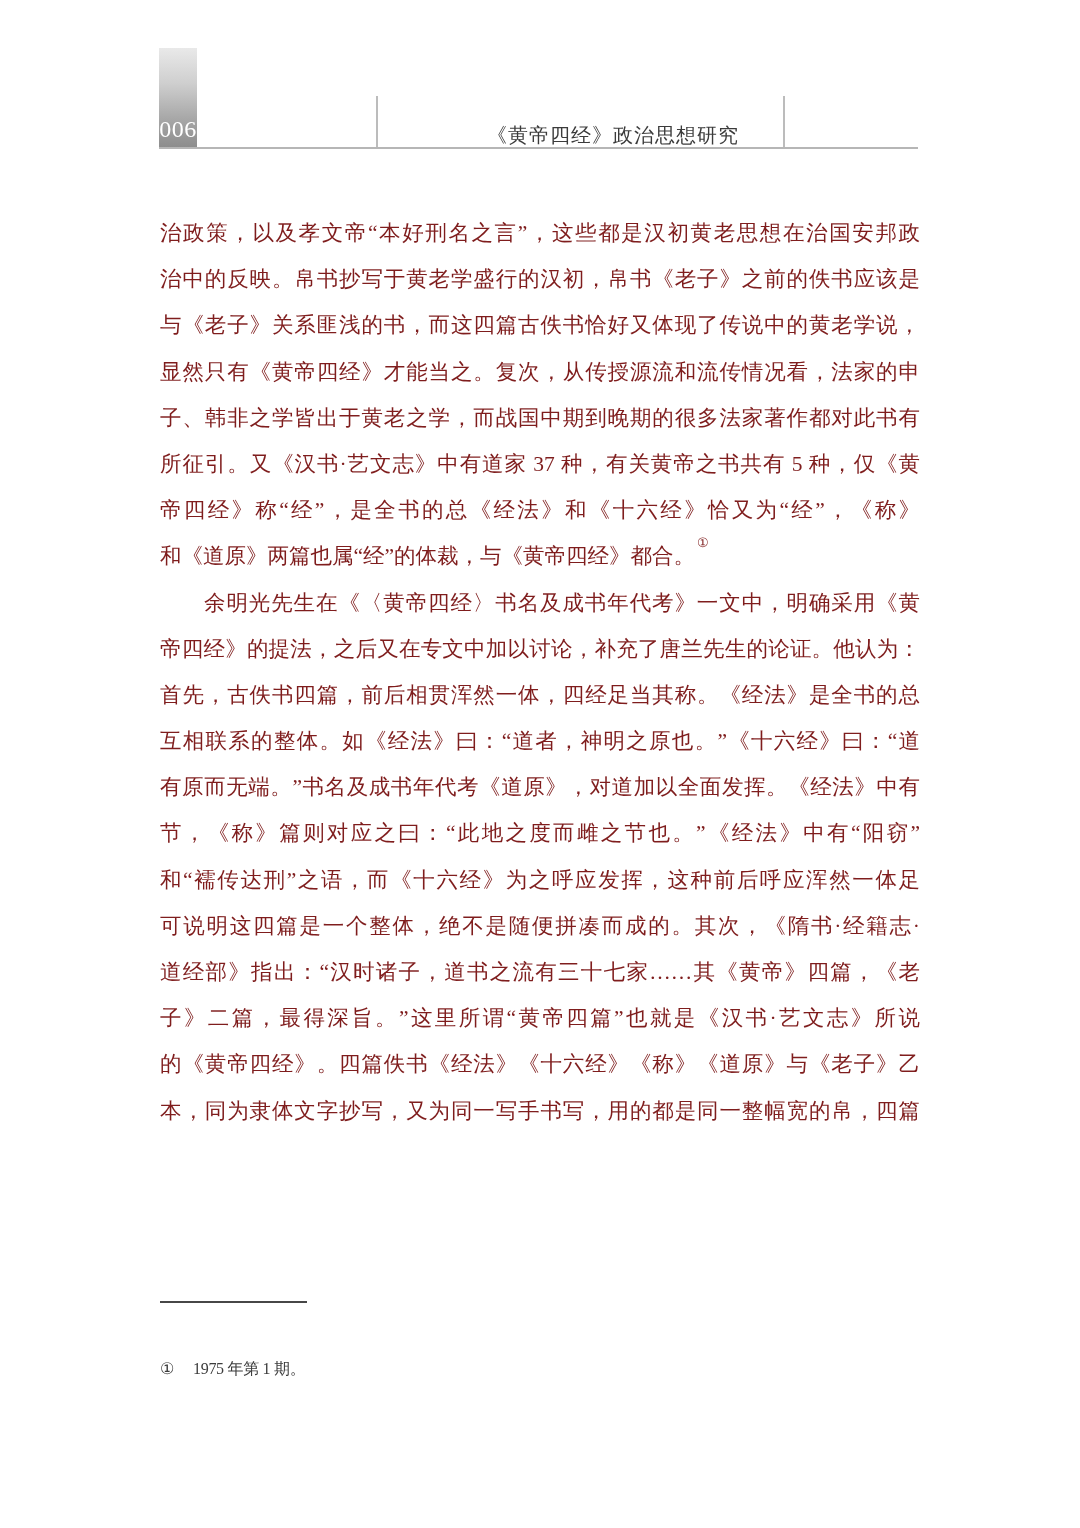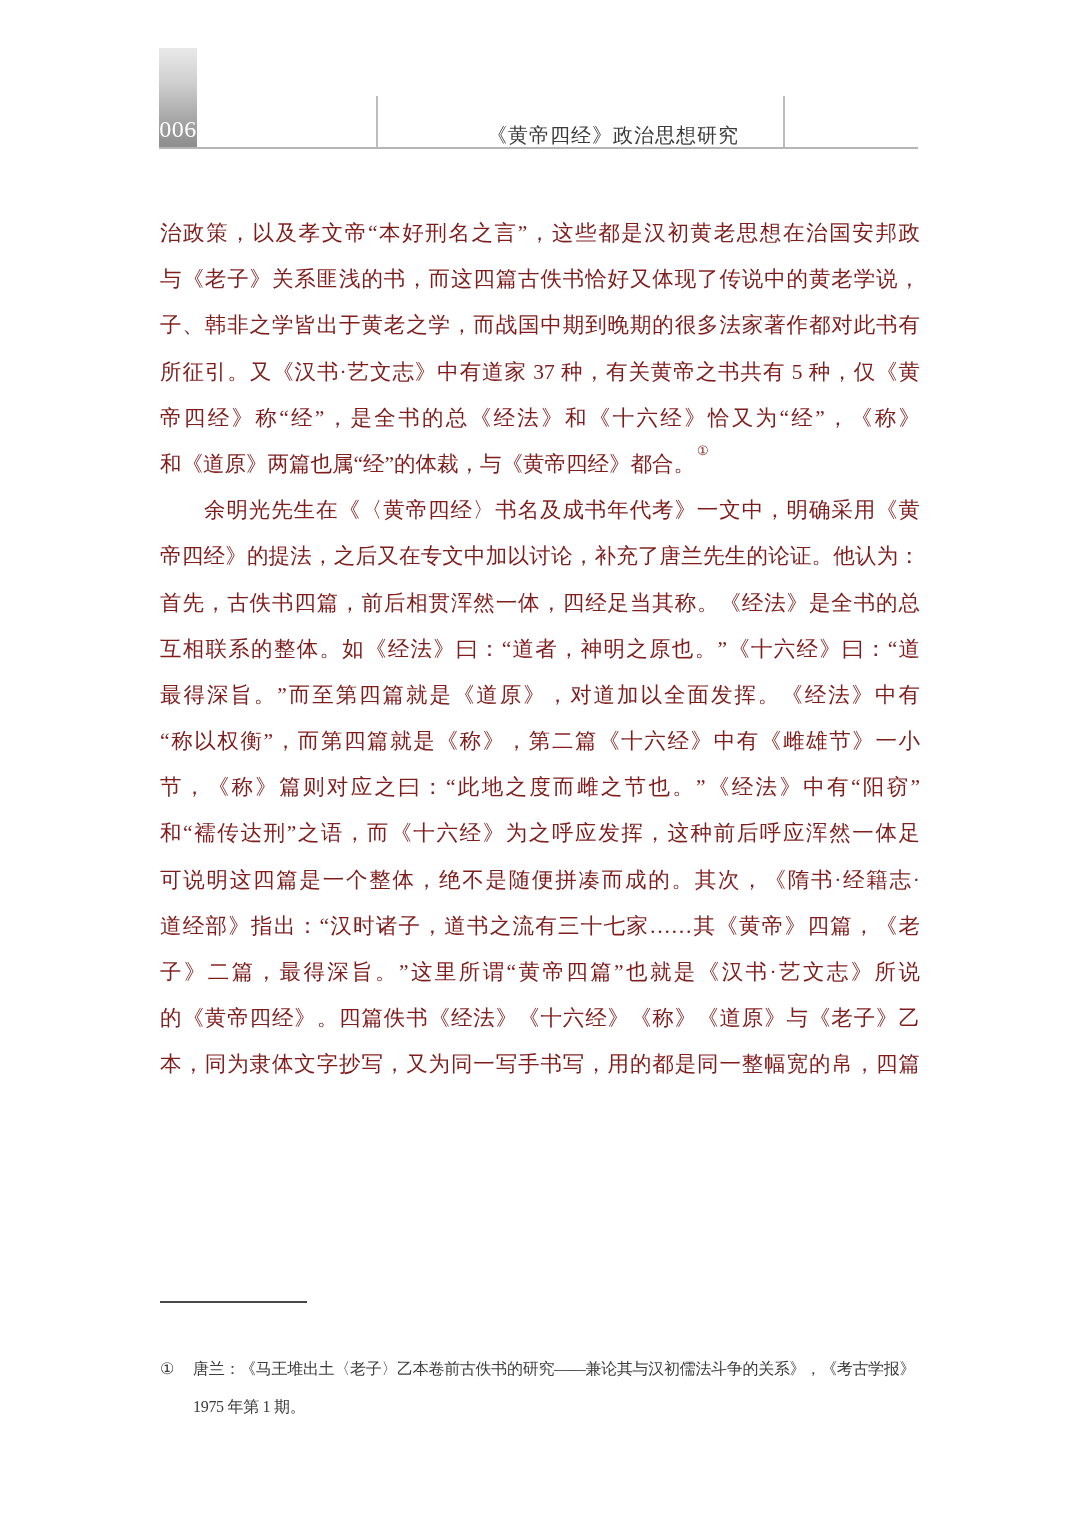--- a/index.html
+++ b/index.html
@@ -116,42 +116,42 @@
   <div class="grad-bar">
     <div class="page-num">006</div>
   </div>
   <div class="header-rule"></div>
   <div class="tick tick-l"></div>
   <div class="tick tick-r"></div>
   <div class="header-title">《黄帝四经》政治思想研究</div>
 
   <div class="body-text">
     <div class="bline">治政策，以及孝文帝“本好刑名之言”，这些都是汉初黄老思想在治国安邦政</div>
+    <div class="bline">治中的反映。帛书抄写于黄老学盛行的汉初，帛书《老子》之前的佚书应该是</div>
     <div class="bline">与《老子》关系匪浅的书，而这四篇古佚书恰好又体现了传说中的黄老学说，</div>
+    <div class="bline">显然只有《黄帝四经》才能当之。复次，从传授源流和流传情况看，法家的申</div>
     <div class="bline">子、韩非之学皆出于黄老之学，而战国中期到晚期的很多法家著作都对此书有</div>
     <div class="bline">所征引。又《汉书·艺文志》中有道家 37 种，有关黄帝之书共有 5 种，仅《黄</div>
     <div class="bline">帝四经》称“经”，是全书的总《经法》和《十六经》恰又为“经”，《称》</div>
     <div class="bline short">
       <span>和《道原》两篇也属“经”的体裁，与《黄帝四经》都合。</span><sup class="fnref">①</sup>
     </div>
     <div class="bline indent">余明光先生在《〈黄帝四经〉书名及成书年代考》一文中，明确采用《黄</div>
     <div class="bline">帝四经》的提法，之后又在专文中加以讨论，补充了唐兰先生的论证。他认为：</div>
     <div class="bline">首先，古佚书四篇，前后相贯浑然一体，四经足当其称。《经法》是全书的总</div>
     <div class="bline">互相联系的整体。如《经法》曰：“道者，神明之原也。”《十六经》曰：“道</div>
-    <div class="bline">最得深旨。”而至第四篇就是《道原》，对道加以全面发挥。《经法》中有</div>
-    <div class="bline">“称以权衡”，而第四篇就是《称》，第二篇《十六经》中有《雌雄节》一小</div>
+    <div class="bline">有原而无端。”书名及成书年代考《道原》，对道加以全面发挥。《经法》中有</div>
     <div class="bline">节，《称》篇则对应之曰：“此地之度而雌之节也。”《经法》中有“阳窃”</div>
     <div class="bline">和“襦传达刑”之语，而《十六经》为之呼应发挥，这种前后呼应浑然一体足</div>
     <div class="bline">可说明这四篇是一个整体，绝不是随便拼凑而成的。其次，《隋书·经籍志·</div>
     <div class="bline">道经部》指出：“汉时诸子，道书之流有三十七家……其《黄帝》四篇，《老</div>
     <div class="bline">子》二篇，最得深旨。”这里所谓“黄帝四篇”也就是《汉书·艺文志》所说</div>
     <div class="bline">的《黄帝四经》。四篇佚书《经法》《十六经》《称》《道原》与《老子》乙</div>
     <div class="bline">本，同为隶体文字抄写，又为同一写手书写，用的都是同一整幅宽的帛，四篇</div>
   </div>
 
   <div class="fn-rule"></div>
   <div class="footnote">
     <span class="fn-marker">①</span>
-    <div class="fn-line">唐兰：《马王堆出土〈老子〉乙本卷前古佚书的研究——兼论其与汉初儒法斗争的关系》，《考古学报》</div>
     <div class="fn-line">1975 年第 1 期。</div>
   </div>
 
 </div>
 
 </body></html>

